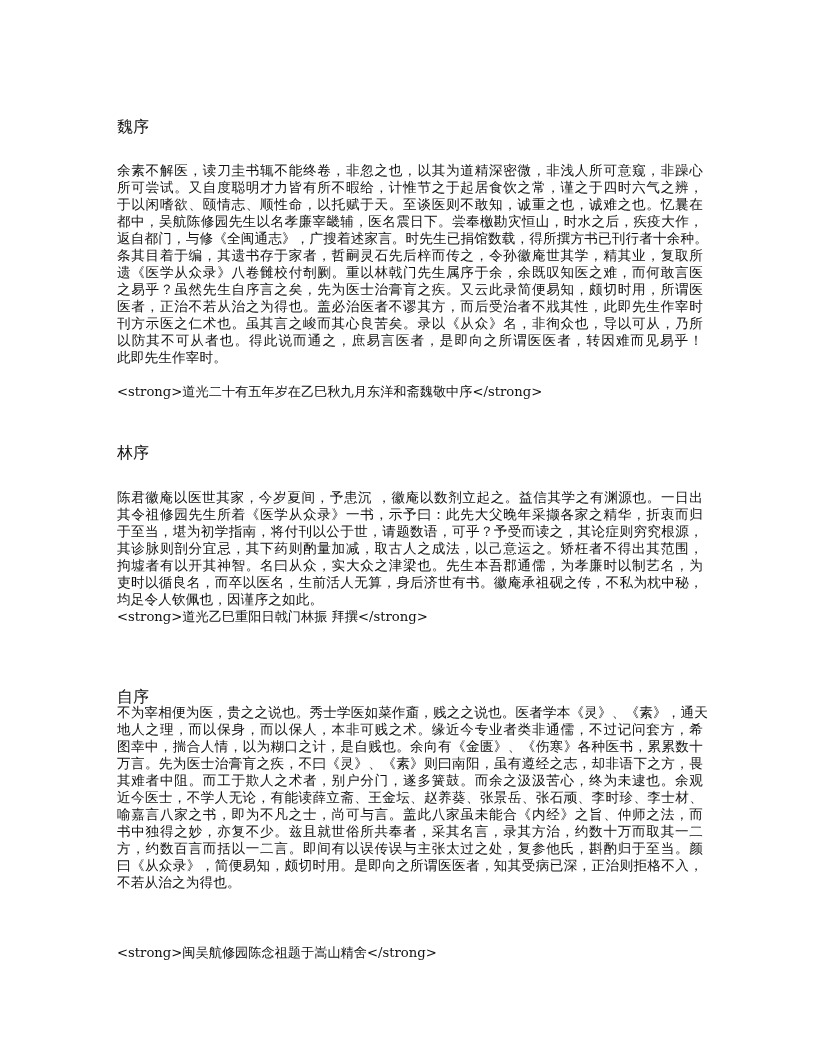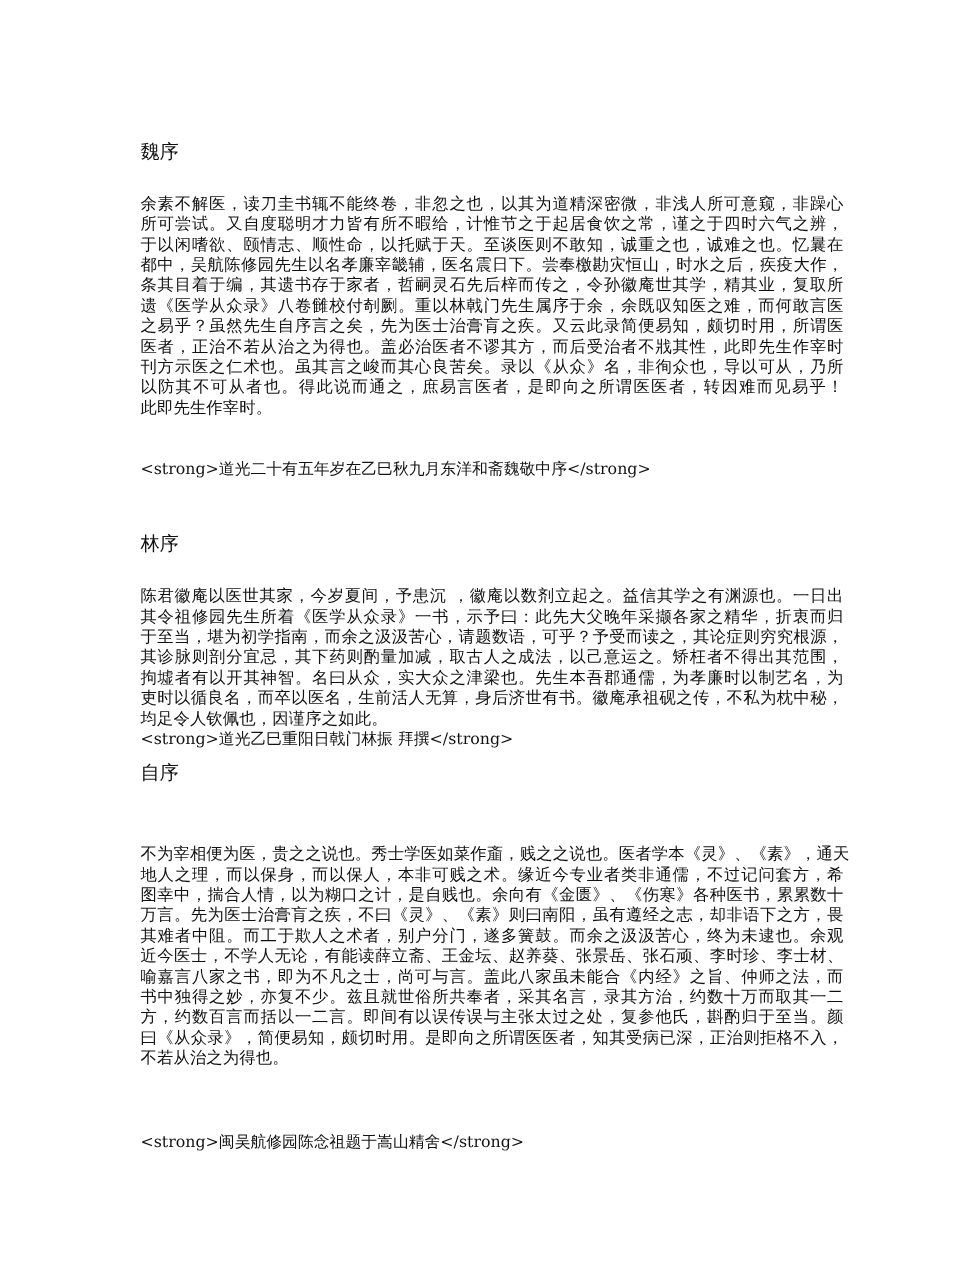--- a/index.html
+++ b/index.html
@@ -61,43 +61,44 @@
 <body>
 
 <div class="page">
 
   <div class="heading" style="top:118px;">魏序</div>
   <div class="para" style="top:162px;">
     <span class="line">余素不解医，读刀圭书辄不能终卷，非忽之也，以其为道精深密微，非浅人所可意窥，非躁心</span>
     <span class="line">所可尝试。又自度聪明才力皆有所不暇给，计惟节之于起居食饮之常，谨之于四时六气之辨，</span>
     <span class="line">于以闲嗜欲、颐情志、顺性命，以托赋于天。至谈医则不敢知，诚重之也，诚难之也。忆曩在</span>
     <span class="line">都中，吴航陈修园先生以名孝廉宰畿辅，医名震日下。尝奉檄勘灾恒山，时水之后，疾疫大作，</span>
+    <span class="line">返自都门，与修《全闽通志》，广搜着述家言。时先生已捐馆数载，得所撰方书已刊行者十余种。</span>
     <span class="line">条其目着于编，其遗书存于家者，哲嗣灵石先后梓而传之，令孙徽庵世其学，精其业，复取所</span>
     <span class="line">遗《医学从众录》八卷雠校付剞劂。重以林戟门先生属序于余，余既叹知医之难，而何敢言医</span>
     <span class="line">之易乎？虽然先生自序言之矣，先为医士治膏肓之疾。又云此录简便易知，颇切时用，所谓医</span>
     <span class="line">医者，正治不若从治之为得也。盖必治医者不谬其方，而后受治者不戕其性，此即先生作宰时</span>
     <span class="line">刊方示医之仁术也。虽其言之峻而其心良苦矣。录以《从众》名，非徇众也，导以可从，乃所</span>
     <span class="line">以防其不可从者也。得此说而通之，庶易言医者，是即向之所谓医医者，转因难而见易乎！</span>
     <span class="line last">此即先生作宰时。</span>
   </div>
   <div class="sig" style="top:383px;">&lt;strong&gt;道光二十有五年岁在乙巳秋九月东洋和斋魏敬中序&lt;/strong&gt;</div>
 
   <div class="heading" style="top:444px;">林序</div>
   <div class="para" style="top:489px;">
     <span class="line">陈君徽庵以医世其家，今岁夏间，予患沉  ，徽庵以数剂立起之。益信其学之有渊源也。一日出</span>
     <span class="line">其令祖修园先生所着《医学从众录》一书，示予曰：此先大父晚年采撷各家之精华，折衷而归</span>
-    <span class="line">于至当，堪为初学指南，而余之汲汲苦心，请题数语，可乎？予受而读之，其论症则穷究根源，</span>
+    <span class="line">于至当，堪为初学指南，将付刊以公于世，请题数语，可乎？予受而读之，其论症则穷究根源，</span>
     <span class="line">其诊脉则剖分宜忌，其下药则酌量加减，取古人之成法，以己意运之。矫枉者不得出其范围，</span>
     <span class="line">拘墟者有以开其神智。名曰从众，实大众之津梁也。先生本吾郡通儒，为孝廉时以制艺名，为</span>
     <span class="line">吏时以循良名，而卒以医名，生前活人无算，身后济世有书。徽庵承祖砚之传，不私为枕中秘，</span>
     <span class="line last">均足令人钦佩也，因谨序之如此。</span>
   </div>
   <div class="sig" style="top:608px;">&lt;strong&gt;道光乙巳重阳日戟门林振 拜撰&lt;/strong&gt;</div>
 
-  <div class="heading" style="top:635px;">自序</div>
+  <div class="heading" style="top:688px;">自序</div>
   <div class="para" style="top:704px;">
     <span class="line">不为宰相便为医，贵之之说也。秀士学医如菜作齑，贱之之说也。医者学本《灵》、《素》，通天</span>
     <span class="line">地人之理，而以保身，而以保人，本非可贱之术。缘近今专业者类非通儒，不过记问套方，希</span>
     <span class="line">图幸中，揣合人情，以为糊口之计，是自贱也。余向有《金匮》、《伤寒》各种医书，累累数十</span>
     <span class="line">万言。先为医士治膏肓之疾，不曰《灵》、《素》则曰南阳，虽有遵经之志，却非语下之方，畏</span>
     <span class="line">其难者中阻。而工于欺人之术者，别户分门，遂多簧鼓。而余之汲汲苦心，终为未逮也。余观</span>
     <span class="line">近今医士，不学人无论，有能读薛立斋、王金坛、赵养葵、张景岳、张石顽、李时珍、李士材、</span>
     <span class="line">喻嘉言八家之书，即为不凡之士，尚可与言。盖此八家虽未能合《内经》之旨、仲师之法，而</span>
     <span class="line">书中独得之妙，亦复不少。兹且就世俗所共奉者，采其名言，录其方治，约数十万而取其一二</span>
     <span class="line">方，约数百言而括以一二言。即间有以误传误与主张太过之处，复参他氏，斟酌归于至当。颜</span>

